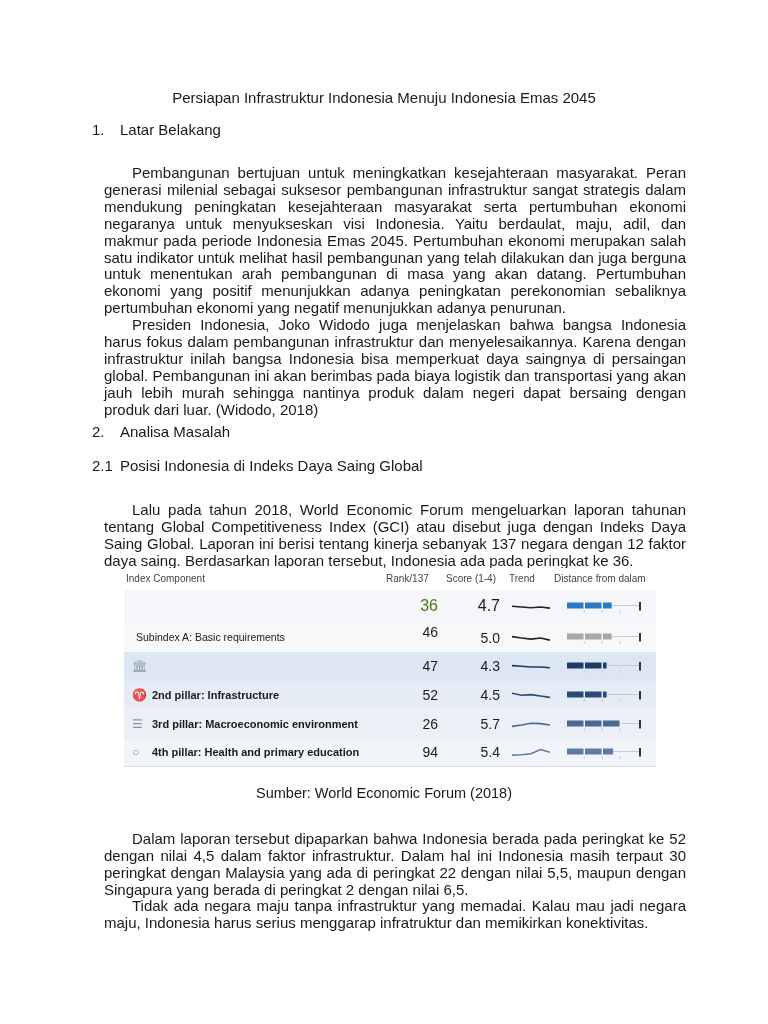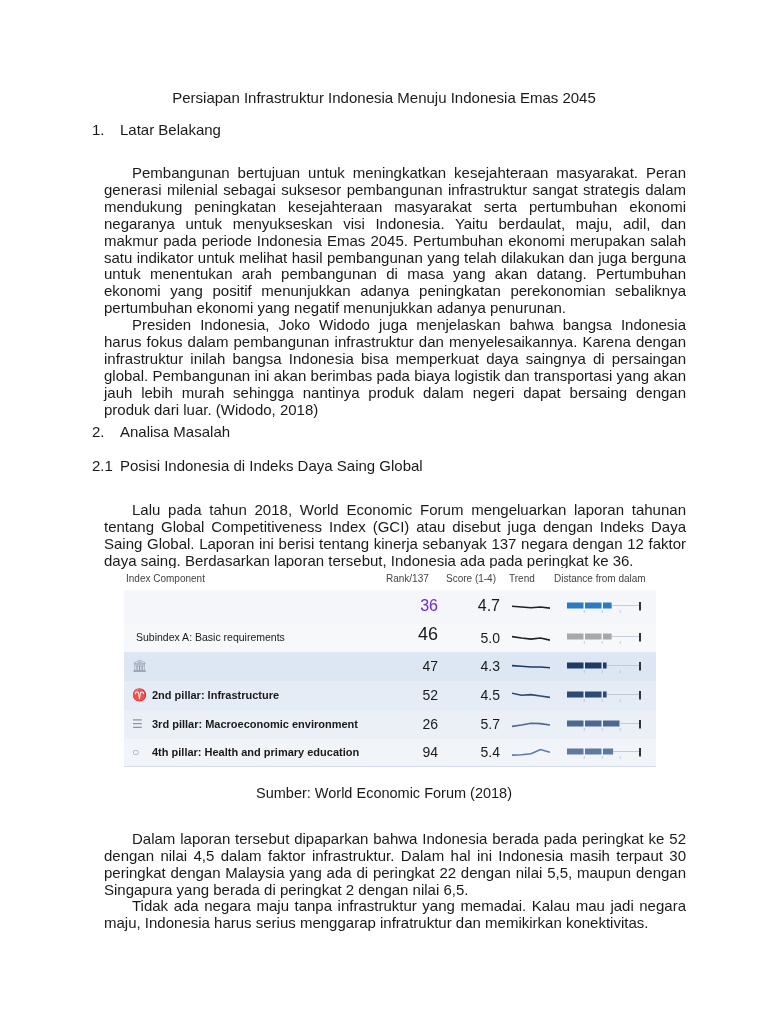--- a/index.html
+++ b/index.html
@@ -49,39 +49,39 @@
   <div class="figure">
     <div class="fig-header">
       <span style="left:2px;">Index Component</span>
       <span style="left:262px;">Rank/137</span>
       <span style="left:322px;">Score (1-4)</span>
       <span style="left:385px;">Trend</span>
       <span style="left:430px;">Distance from dalam</span>
     </div>
     <div id="fig-rows">
         <div class="fig-row" style="top: 22px; height: 34px; background: rgb(244, 246, 249); border-bottom: 3px solid rgb(68, 68, 68);">
-          <span class="rank" style="font-size: 16px; top: 7.4px; color: #6d28d9;">36</span>
+          <span class="rank" style="font-size: 16px; top: 7.4px; color: #4d7c0f;">36</span>
           <span class="score" style="font-size: 16px; top: 7.4px;">4.7</span>
           <svg width="38" height="14" style="left: 388px; top: 10px;">
             <polyline points="0.0,6.3 9.5,7.0 19.0,7.7 28.5,7.0 38.0,8.1" fill="none" stroke="#222" stroke-width="1.6"></polyline>
           </svg>
           <svg width="76" height="14" style="left: 443px; top: 12px;">
             <line x1="44.64" x2="72" y1="3.5" y2="3.5" stroke="#b8c2cf" stroke-width="0.8"></line>
             <rect x="0" y="0.5" width="16.5" height="6" fill="#2a7bc4"></rect>
             <rect x="18" y="0.5" width="16.5" height="6" fill="#2a7bc4"></rect>
             <rect x="36" y="0.5" width="8.64" height="6" fill="#2a7bc4"></rect>
             <rect x="72" y="-0.5" width="2" height="9" fill="#333"></rect>
             <line x1="17.25" x2="17.25" y1="8" y2="11" stroke="#b8c2cf" stroke-width="0.8"></line>
             <line x1="35.25" x2="35.25" y1="8" y2="11" stroke="#b8c2cf" stroke-width="0.8"></line>
             <line x1="53.25" x2="53.25" y1="8" y2="11" stroke="#b8c2cf" stroke-width="0.8"></line>
           </svg>
         </div>
         <div class="fig-row" style="top: 56px; height: 28px; background: rgb(247, 248, 250);">
           <span class="label" style="font-size: 10.5px; font-weight: normal; top: 7.49px;">Subindex A: Basic requirements</span>
-          <span class="rank" style="font-size: 18px; top: 0;">46</span>
+          <span class="rank" style="font-size: 14px; top: 0;">46</span>
           <span class="score" style="font-size: 14px; top: 5.6px; margin-left: 38px;">5.0</span>
           <svg width="38" height="14" style="left: 388px; top: 7px;">
             <polyline points="0.0,5.6 9.5,7.0 19.0,8.1 28.5,7.0 38.0,9.1" fill="none" stroke="#222" stroke-width="1.6"></polyline>
           </svg>
           <svg width="76" height="14" style="left: 443px; top: 9px;">
             <line x1="44.64" x2="72" y1="3.5" y2="3.5" stroke="#b8c2cf" stroke-width="0.8"></line>
             <rect x="0" y="0.5" width="16.5" height="6" fill="#a8a8a8"></rect>
             <rect x="18" y="0.5" width="16.5" height="6" fill="#a8a8a8"></rect>
             <rect x="36" y="0.5" width="8.64" height="6" fill="#a8a8a8"></rect>
             <rect x="72" y="-0.5" width="2" height="9" fill="#333"></rect>

